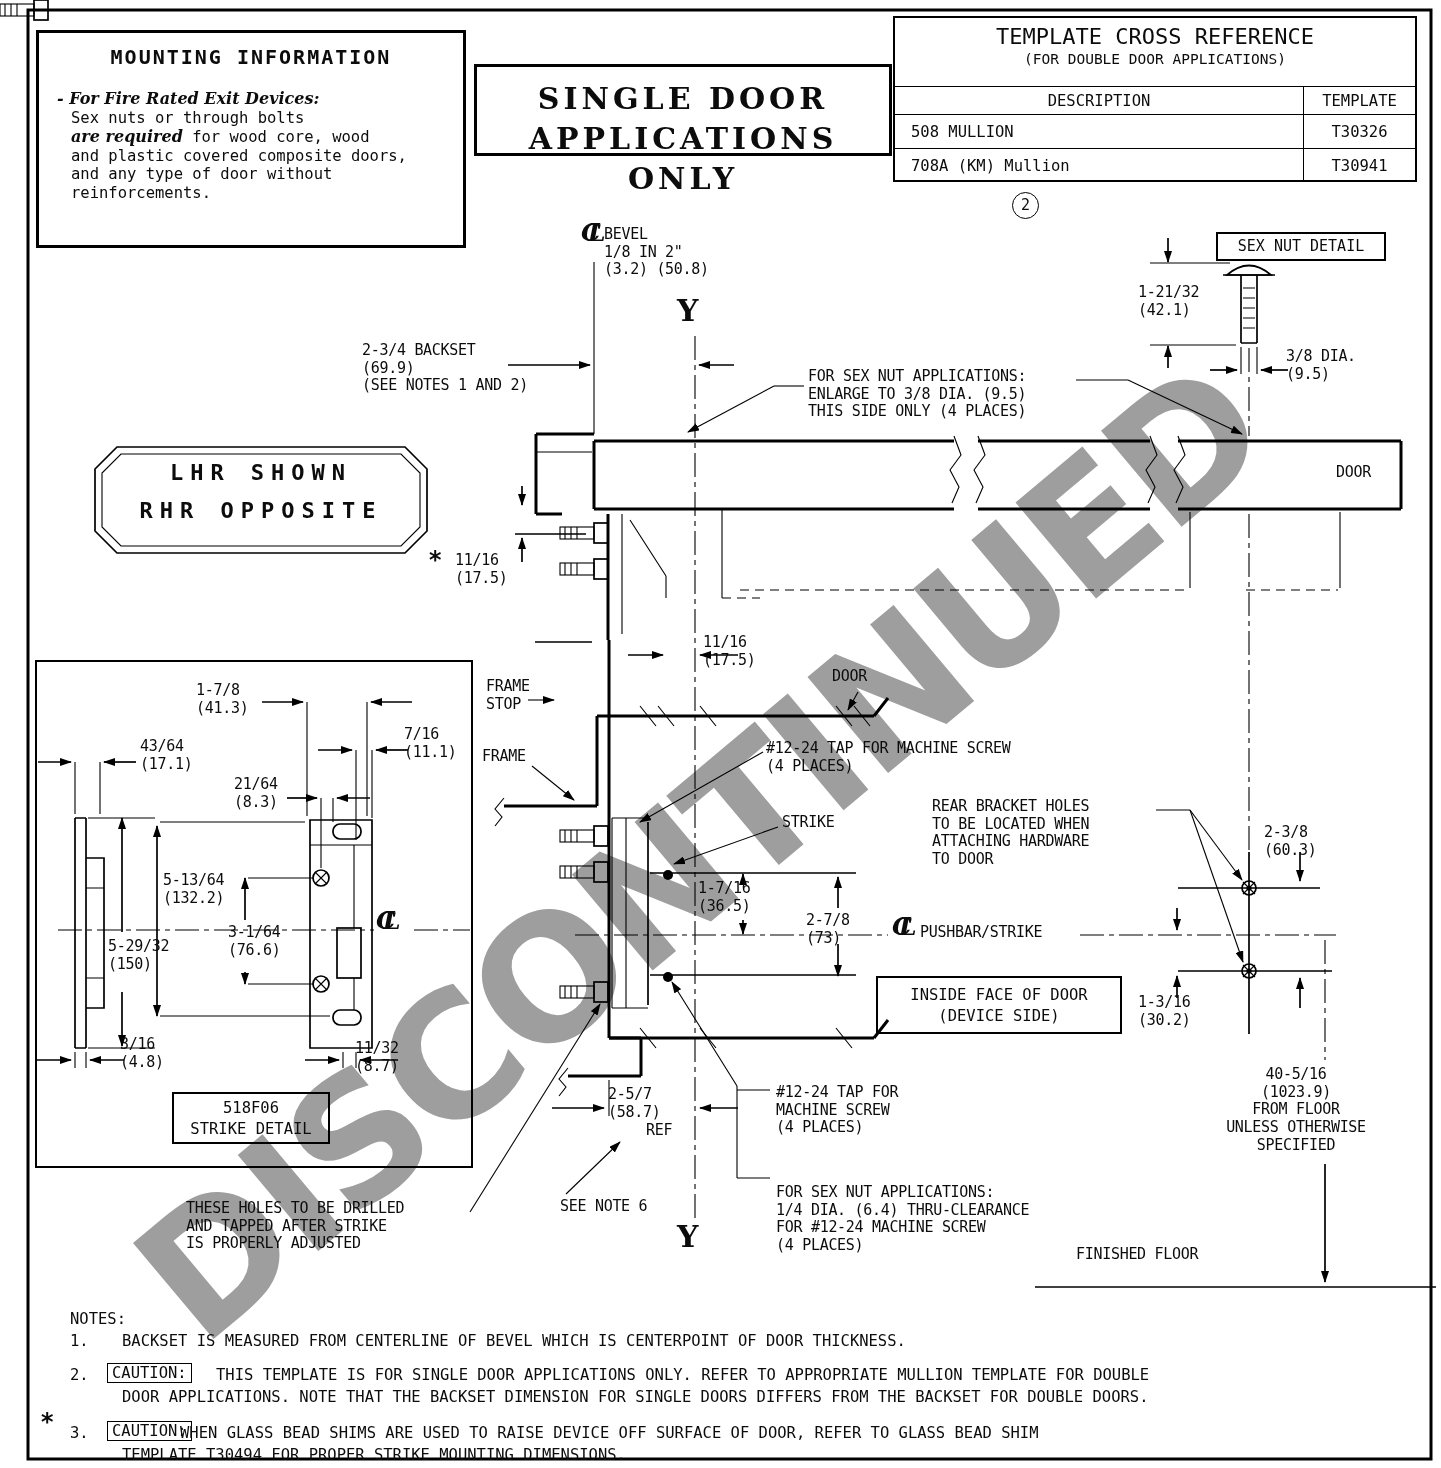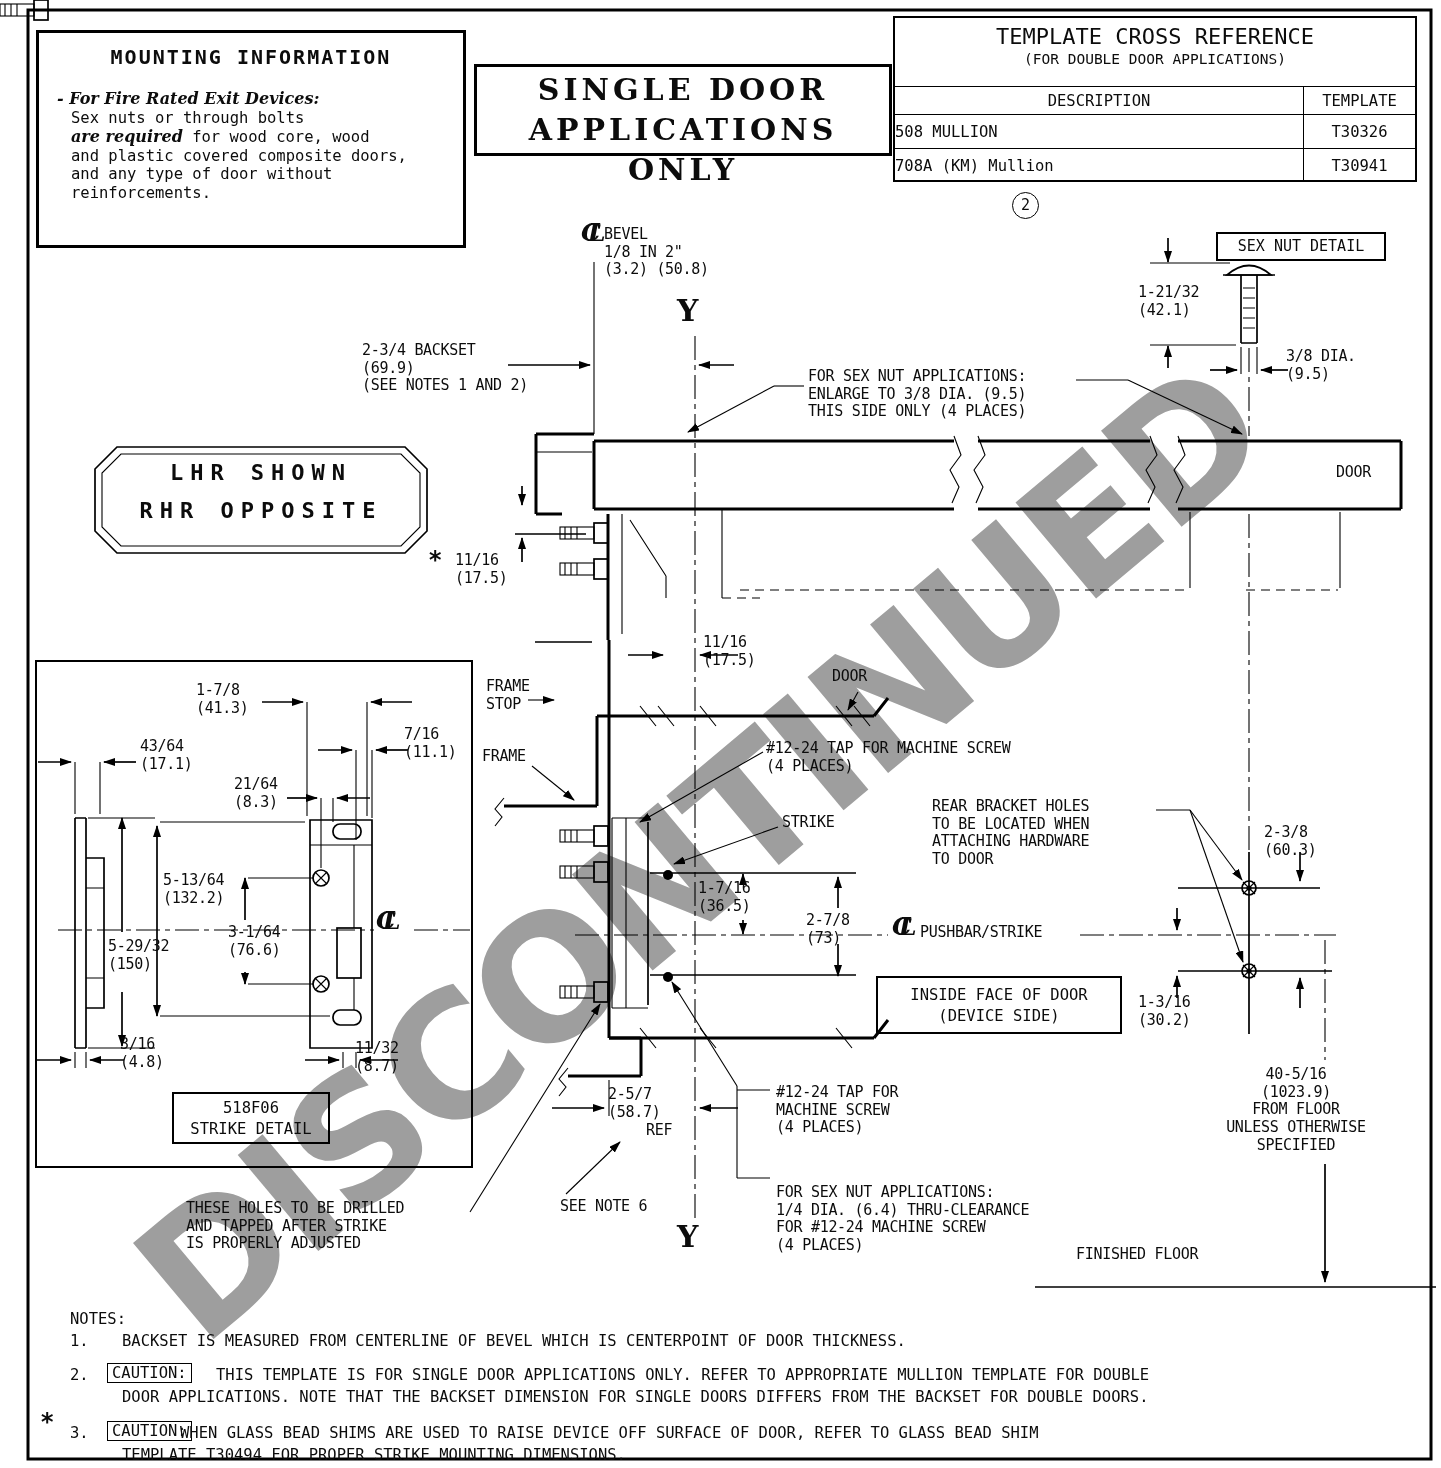--- a/index.html
+++ b/index.html
@@ -27,32 +27,32 @@
   .clsym::after{content:"L";margin-left:-0.52em;}
   .bigY{position:absolute;font:bold 30px/1 "DejaVu Serif",serif;}
   .star{position:absolute;font:bold 24px/1 "DejaVu Sans Mono",monospace;}
   
   .mount{left:36px;top:30px;width:430px;height:218px;border:3px solid #000;}
   .mount-title{text-align:center;margin-top:12px;font:bold 20px "DejaVu Sans Mono",monospace;letter-spacing:2px;}
   .mount-body{margin:20px 0 0 18px;font:15.5px/18.5px "DejaVu Sans Mono",monospace;}
   .mount-body .ind{margin-left:14px;}
   .bi{font:bold italic 16px "DejaVu Serif",serif;}
   
-  .banner{left:474px;top:64px;width:418px;height:92px;border:3px solid #000;text-align:center;padding-top:3px;}
+  .banner{left:474px;top:64px;width:418px;height:92px;border:3px solid #000;text-align:center;padding-top:12px;}
   .banner div{font:bold 30px/40px "DejaVu Serif",serif;letter-spacing:4px;}
   
   .xref{left:893px;top:16px;width:524px;height:166px;border:2.5px solid #000;}
   .xref-title{text-align:center;margin-top:6px;font:22px/26px "DejaVu Sans Mono",monospace;}
   .xref-sub{text-align:center;font:14.5px/18px "DejaVu Sans Mono",monospace;}
   .xgrid{position:absolute;left:0;top:68px;width:100%;height:96px;display:grid;
          grid-template-columns:408px 1fr;grid-template-rows:28px 34px 34px;}
   .xc{border-top:1.5px solid #000;font:15.5px "DejaVu Sans Mono",monospace;display:flex;align-items:center;}
   .xc.c2{border-left:1.5px solid #000;justify-content:center;}
   .xc.hd{justify-content:center;}
-  .xc.left{padding-left:0;}
+  .xc.left{padding-left:16px;}
   .badge{left:1012px;top:192px;width:27px;height:27px;border:1.6px solid #000;border-radius:50%;
          text-align:center;font:15px/24px "DejaVu Sans Mono",monospace;}
   .snbox{left:1216px;top:232px;width:170px;height:29px;border:2px solid #000;text-align:center;
          font:15px/25px "DejaVu Sans Mono",monospace;}
   .lhr-line{position:absolute;left:95px;width:332px;text-align:center;
             font:bold 22px/1 "DejaVu Sans Mono",monospace;letter-spacing:7px;}
   .insideface{left:876px;top:976px;width:246px;height:58px;border:2px solid #000;text-align:center;
               padding-top:7px;font:15.5px/21px "DejaVu Sans Mono",monospace;white-space:pre-line;}
   .sdbox{left:172px;top:1092px;width:158px;height:52px;border:2px solid #000;text-align:center;
          padding-top:4px;font:15.5px/21px "DejaVu Sans Mono",monospace;white-space:pre-line;}

